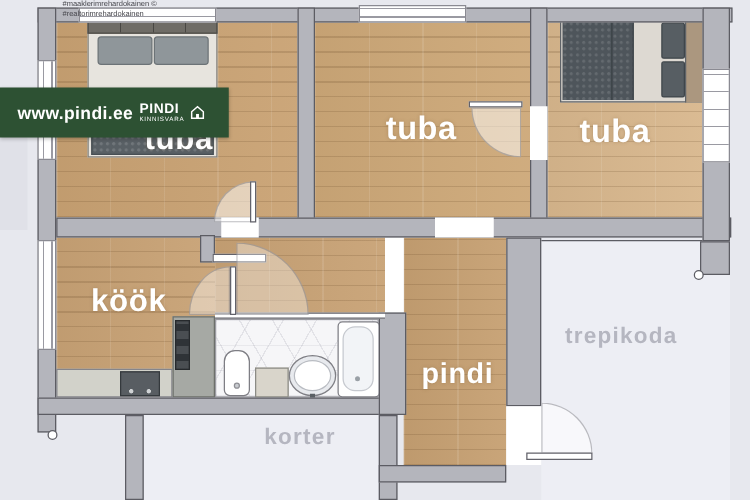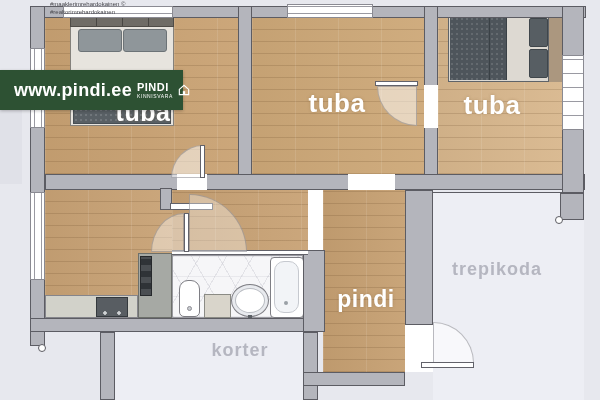--- a/index.html
+++ b/index.html
@@ -45,21 +45,21 @@
   .headboard2{background:#ab977f;border-left:1px solid #5f6368;}
   .counter{background:#d2d2ca;border:1px solid #85858b;}
   .stove{background:#585d62;border:1px solid #34393d;background-image:radial-gradient(circle at 8px 15px, #cfd2d4 1.5px, transparent 2px),radial-gradient(circle at 22px 15px, #cfd2d4 1.5px, transparent 2px);}
   .cabinets{background:#a6a9a4;border:1px solid #6d706b;}
   .oven{background:#3c4043;background-image:repeating-linear-gradient(0deg, #4a4e52 0 6px, #2f3337 6px 12px);border:1px solid #26292c;}
   .fix{background:#ffffff;border:1px solid #7e7e84;}
   .tub-inner{background:#f2f4f7;border:1px solid #c6c9cf;border-radius:10px;}
   .washer{background:#d9d5cb;border:1px solid #8b8b85;}
   
   .banner{background:#2d5133;color:#fff;display:flex;align-items:center;z-index:50;box-shadow:0 1px 3px rgba(0,0,0,0.25);}
-  .banner-url{font-size:18px;font-weight:bold;letter-spacing:0.3px;margin-left:14px;}
+  .banner-url{font-size:14px;font-weight:bold;letter-spacing:0.3px;margin-left:14px;}
   .banner-30{font-family:"Liberation Serif",serif;font-size:40px;line-height:38px;letter-spacing:-3px;margin-left:7px;margin-top:-3px;}
   .banner-brand{display:flex;flex-direction:column;margin-left:5px;line-height:1;}
   .banner-brand .b1{font-size:11px;font-weight:bold;letter-spacing:0.5px;}
   .banner-brand .b2{font-size:5px;letter-spacing:0.6px;margin-top:1px;}
   .banner-house{margin-left:4px;display:flex;}
   .watermark{color:#46464c;font-size:6px;line-height:8px;z-index:60;}
 </style>
 </head>
 <body>
 
@@ -142,20 +142,21 @@
   <div class="abs leaf" style="left:184px;top:213px;width:5px;height:39px;"></div>
   <div class="abs fan" style="left:433px;top:322px;width:41px;height:41px;border-top-right-radius:100%;background:rgba(255,255,255,0.60);"></div>
   <div class="abs leaf" style="left:421px;top:362px;width:53px;height:6px;"></div>
 
   <div class="abs dot" style="left:38px;top:344px;width:8px;height:8px;"></div>
   <div class="abs dot" style="left:555px;top:216px;width:8px;height:8px;"></div>
 
   <div class="abs room-label" style="left:143px;top:112px;font-size:25px;">tuba</div>
   <div class="abs room-label" style="left:337px;top:103px;font-size:26px;">tuba</div>
   <div class="abs room-label" style="left:492px;top:105px;font-size:26px;">tuba</div>
+  <div class="abs room-label" style="left:103px;top:241px;font-size:25px;">köök</div>
   <div class="abs room-label" style="left:366px;top:299px;font-size:23px;">pindi</div>
   <div class="abs ext-label" style="left:240px;top:350px;font-size:18px;">korter</div>
   <div class="abs ext-label" style="left:497px;top:269px;font-size:18px;">trepikoda</div>
 
   <div class="abs banner" style="left:0;top:70px;width:183px;height:40px;">
     <span class="banner-url">www.pindi.ee</span>
     <span class="banner-brand">
       <span class="b1">PINDI</span>
       <span class="b2">KINNISVARA</span>
     </span>

